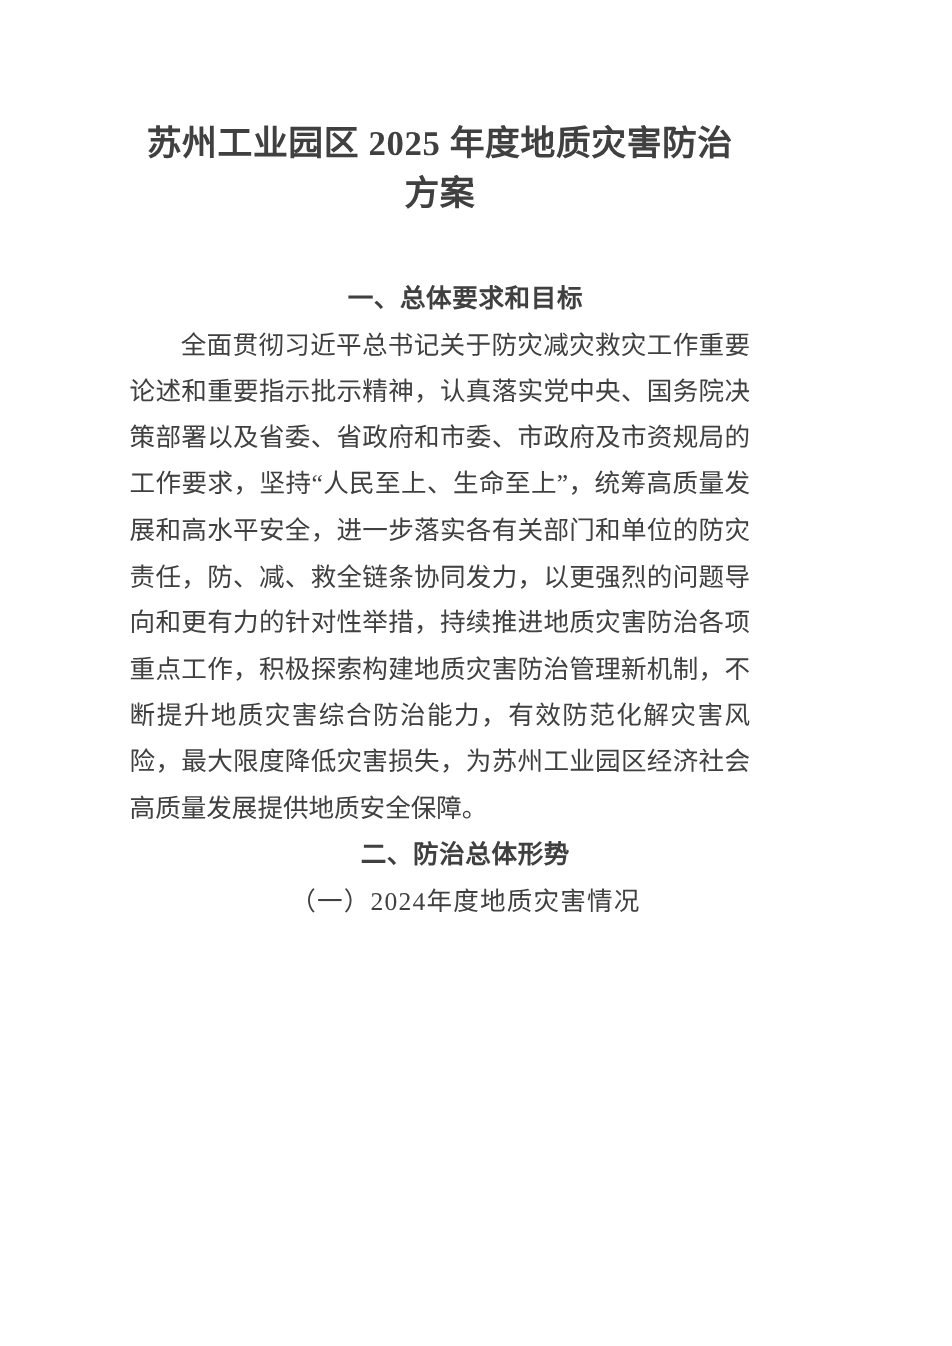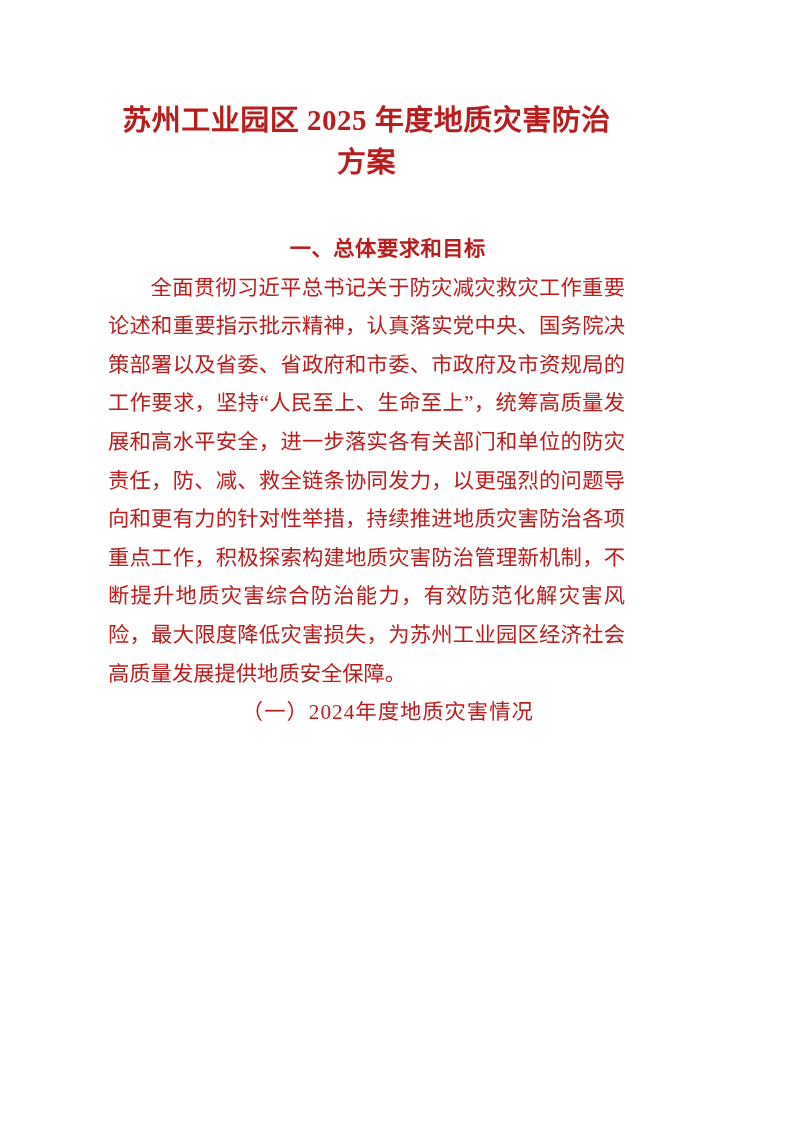--- a/index.html
+++ b/index.html
@@ -9,21 +9,21 @@
   }
   .page {
     position: relative;
     width: 733px;
     height: 1122px;
     background: #ffffff;
     box-sizing: border-box;
     padding: 99px 108px 0 108px;
     overflow: hidden;
     font-family: "Liberation Serif", "DejaVu Serif", serif;
-    color: #b91c1c;
+    color: #404040;
     -webkit-font-smoothing: antialiased;
   }
   .doc-title {
     font-family: "Liberation Serif", "DejaVu Serif", serif;
     font-weight: bold;
     font-size: 29px;
     line-height: 42px;
     text-align: center;
     letter-spacing: 0.5px;
     margin: 0 0 47px 0;
@@ -54,15 +54,16 @@
 <body>
 
 <div class="page">
   <h1 class="doc-title">苏州工业园区 2025 年度地质灾害防治方案</h1>
 
 
   <p class="block heading">一、总体要求和目标</p>
 
   <p class="block para">全面贯彻习近平总书记关于防灾减灾救灾工作重要论述和重要指示批示精神，认真落实党中央、国务院决策部署以及省委、省政府和市委、市政府及市资规局的工作要求，坚持“人民至上、生命至上”，统筹高质量发展和高水平安全，进一步落实各有关部门和单位的防灾责任，防、减、救全链条协同发力，以更强烈的问题导向和更有力的针对性举措，持续推进地质灾害防治各项重点工作，积极探索构建地质灾害防治管理新机制，不断提升地质灾害综合防治能力，有效防范化解灾害风险，最大限度降低灾害损失，为苏州工业园区经济社会高质量发展提供地质安全保障。</p>
 
+  <p class="block heading">二、防治总体形势</p>
 
   <p class="block subheading">（一）2024年度地质灾害情况</p>
 </div>
 
 </body></html>

